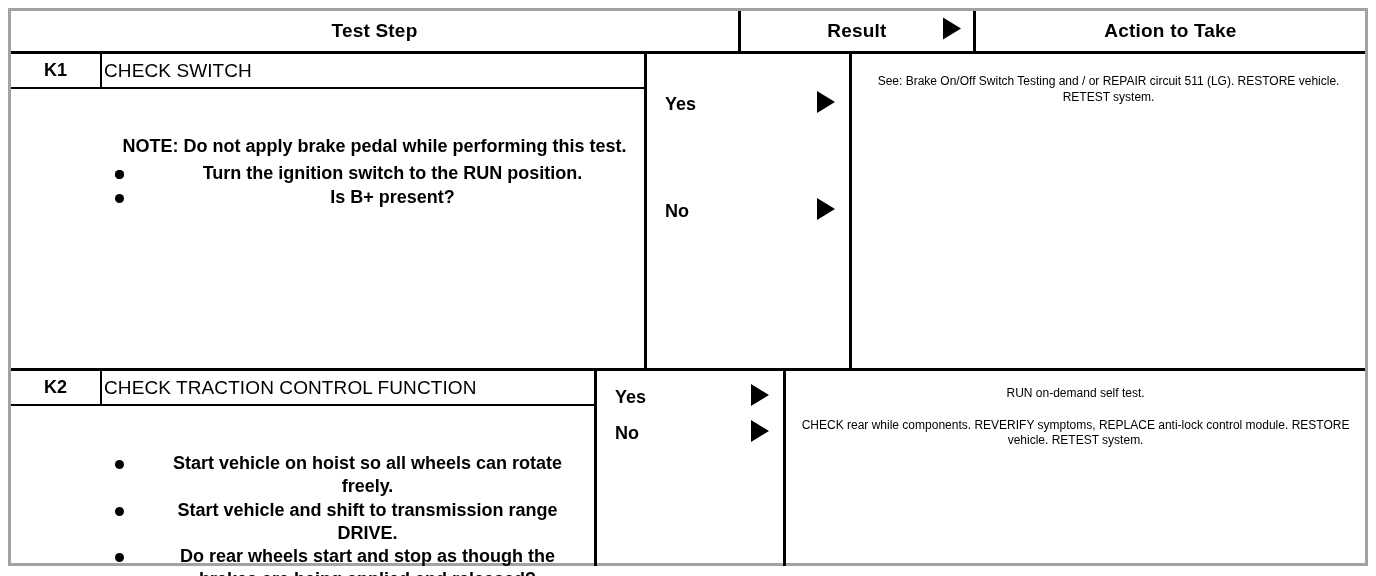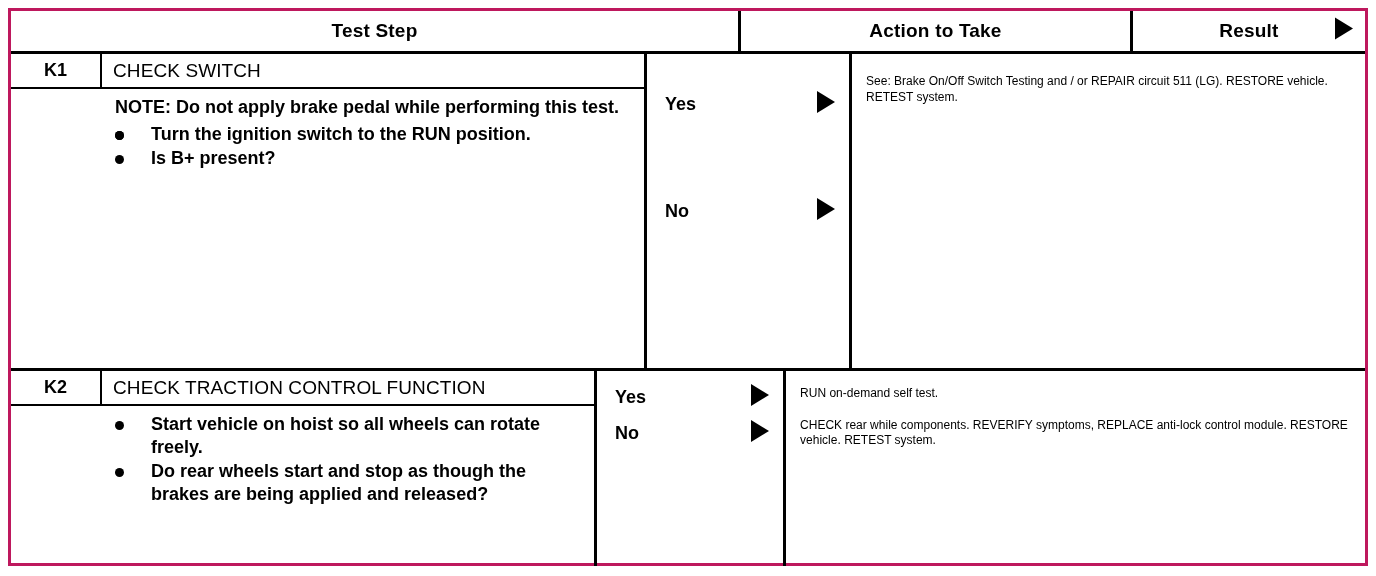--- a/index.html
+++ b/index.html
@@ -22,21 +22,21 @@
     background: #ffffff;
   }
 
   
   .diag-table {
     position: absolute;
     left: 8px;
     top: 8px;
     width: 1360px;
     height: 558px;
-    border: 3px solid #be185d;
+    border: 3px solid #a3a3a3;
     box-sizing: border-box;
     display: flex;
     flex-direction: column;
   }
 
   
   .thead {
     display: flex;
     height: 40px;
     border-bottom: 3px solid #000;
@@ -71,20 +71,21 @@
   
   .tbody {
     flex: 1 1 auto;
     display: flex;
     flex-direction: column;
   }
 
   .trow {
     display: flex;
     box-sizing: border-box;
+    text-align: center;
   }
   .trow.row-k1 { height: 317px; border-bottom: 3px solid #000; }
   .trow.row-k2 { height: 195px; }
 
   .col-step {
     width: 727px;
     box-sizing: border-box;
     display: flex;
     flex-direction: column;
   }
@@ -115,30 +116,31 @@
     justify-content: center;
     font-weight: bold;
     font-size: 18px;
     box-sizing: border-box;
   }
   .step-title {
     flex: 1 1 auto;
     border-left: 2px solid #000;
     display: flex;
     align-items: center;
-    padding-left: 11px;
+    padding-left: 2px;
     font-size: 19px;
     letter-spacing: 0.1px;
     box-sizing: border-box;
   }
 
   .step-body {
     flex: 1 1 auto;
     padding: 7px 10px 0 104px;
     box-sizing: border-box;
+    margin-top: 39px;
   }
 
   .note-line {
     font-size: 18px;
     font-weight: bold;
     line-height: 1.26;
     margin: 0 0 4px 0;
     max-width: 600px;
   }
 
@@ -213,26 +215,26 @@
 </head>
 <body>
 
 <div class="sheet">
   <div class="diag-table">
 
     <div class="thead">
       <div class="th th-step">
         <span>Test Step</span>
       </div>
-      <div class="th th-action">
-        <span>Action to Take</span>
-      </div>
       <div class="th th-result">
         <span>Result</span>
         <span class="tri-head"><i class="tri"></i></span>
+      </div>
+      <div class="th th-action">
+        <span>Action to Take</span>
       </div>
     </div>
 
     <div class="tbody">
 
       <div class="trow row-k1">
 
         <div class="col-step">
           <div class="step-head">
             <div class="step-id">K1</div>
@@ -278,20 +280,24 @@
           <div class="step-head">
             <div class="step-id">K2</div>
             <div class="step-title">CHECK TRACTION CONTROL FUNCTION</div>
           </div>
           <div class="step-body">
             <ul class="bullets">
               <li>
                 <span class="dot"></span>
                 <span>Start vehicle on hoist so all wheels can rotate freely.</span>
               </li>
+              <li>
+                <span class="dot"></span>
+                <span>Start vehicle and shift to transmission range DRIVE.</span>
+              </li>
               <li class="emph">
                 <span class="dot"></span>
                 <span>Do rear wheels start and stop as though the brakes are being applied and released?</span>
               </li>
             </ul>
           </div>
         </div>
 
         <div class="col-result">
           <div class="result-entry" style="top:14px;">

